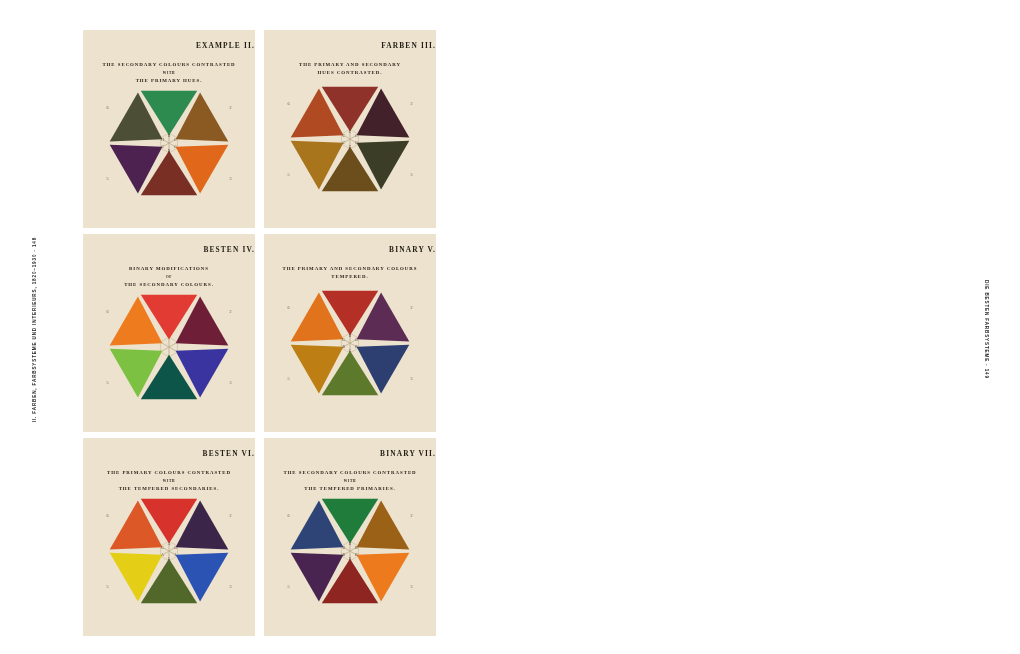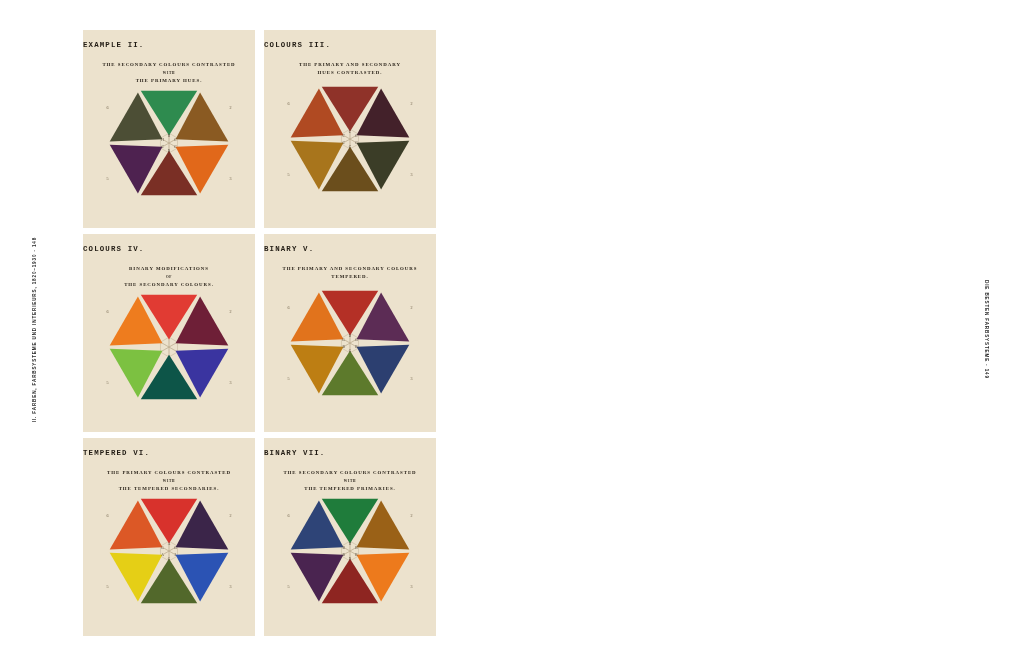--- a/index.html
+++ b/index.html
@@ -34,22 +34,22 @@
     column-gap:9px;row-gap:6px;
   }
   .grid-left{left:83px;top:30px;}
   .plate{
     position:relative;
     background:#ece2cd;
     overflow:hidden;
   }
   .plate-title{
     position:absolute;left:0;right:0;top:11px;
-    text-align:left;
-    font-family:Liberation Mono, monospace;
+    text-align:right;
+    font-family:Liberation Serif, serif;
     font-size:7.4px;
     letter-spacing:1.15px;
     font-weight:700;
     color:#221c14;
   }
   .plate-sub{
     position:absolute;left:6px;right:6px;top:31px;
     text-align:center;
     font-family:"Liberation Serif", serif;
     font-size:4.9px;
@@ -117,21 +117,21 @@
               <text x="75" y="61.699999999999996" text-anchor="middle" class="ctrlbl">H</text>
               <text x="81.58179306876174" y="65.5" text-anchor="middle" class="ctrlbl">C</text>
               <text x="81.58179306876174" y="73.1" text-anchor="middle" class="ctrlbl">C</text>
               <text x="75" y="76.89999999999999" text-anchor="middle" class="ctrlbl">B</text>
               <text x="68.41820693123826" y="73.1" text-anchor="middle" class="ctrlbl">C</text>
               <text x="68.41820693123827" y="65.5" text-anchor="middle" class="ctrlbl">H</text>
             </svg>
           </div>
         </div>
         <div class="plate">
-          <div class="plate-title">COLOURS III.</div>
+          <div class="plate-title">FARBEN III.</div>
           <div class="plate-sub">
             <div>THE PRIMARY AND SECONDARY</div>
             <div>HUES CONTRASTED.</div>
           </div>
           <div class="wheel-wrap off1">
             <svg viewBox="0 0 150 140">
               <g>
                 <line x1="75" y1="55" x2="75" y2="81" stroke="#b9a98c" stroke-width="0.45"></line>
                 <line x1="86.2583302491977" y1="61.5" x2="63.741669750802295" y2="74.5" stroke="#b9a98c" stroke-width="0.45"></line>
                 <line x1="86.2583302491977" y1="74.5" x2="63.7416697508023" y2="61.5" stroke="#b9a98c" stroke-width="0.45"></line>
@@ -155,21 +155,21 @@
               <text x="75" y="61.699999999999996" text-anchor="middle" class="ctrlbl">C</text>
               <text x="81.58179306876174" y="65.5" text-anchor="middle" class="ctrlbl">C</text>
               <text x="81.58179306876174" y="73.1" text-anchor="middle" class="ctrlbl">C</text>
               <text x="75" y="76.89999999999999" text-anchor="middle" class="ctrlbl">C</text>
               <text x="68.41820693123826" y="73.1" text-anchor="middle" class="ctrlbl">C</text>
               <text x="68.41820693123827" y="65.5" text-anchor="middle" class="ctrlbl">C</text>
             </svg>
           </div>
         </div>
         <div class="plate">
-          <div class="plate-title">COLOURS IV.</div>
+          <div class="plate-title">BESTEN IV.</div>
           <div class="plate-sub">
             <div>BINARY MODIFICATIONS</div>
             <span class="w">OF</span>
             <div>THE SECONDARY COLOURS.</div>
           </div>
           <div class="wheel-wrap off2">
             <svg viewBox="0 0 150 140">
               <g>
                 <line x1="75" y1="55" x2="75" y2="81" stroke="#b9a98c" stroke-width="0.45"></line>
                 <line x1="86.2583302491977" y1="61.5" x2="63.741669750802295" y2="74.5" stroke="#b9a98c" stroke-width="0.45"></line>
@@ -226,21 +226,21 @@
               <text x="75" y="61.699999999999996" text-anchor="middle" class="ctrlbl">B</text>
               <text x="81.58179306876174" y="65.5" text-anchor="middle" class="ctrlbl">G</text>
               <text x="81.58179306876174" y="73.1" text-anchor="middle" class="ctrlbl">B</text>
               <text x="75" y="76.89999999999999" text-anchor="middle" class="ctrlbl">G</text>
               <text x="68.41820693123826" y="73.1" text-anchor="middle" class="ctrlbl">B</text>
               <text x="68.41820693123827" y="65.5" text-anchor="middle" class="ctrlbl">G</text>
             </svg>
           </div>
         </div>
         <div class="plate">
-          <div class="plate-title">TEMPERED VI.</div>
+          <div class="plate-title">BESTEN VI.</div>
           <div class="plate-sub">
             <div>THE PRIMARY COLOURS CONTRASTED</div>
             <span class="w">WITH</span>
             <div>THE TEMPERED SECONDARIES.</div>
           </div>
           <div class="wheel-wrap off2">
             <svg viewBox="0 0 150 140">
               <g>
                 <line x1="75" y1="55" x2="75" y2="81" stroke="#b9a98c" stroke-width="0.45"></line>
                 <line x1="86.2583302491977" y1="61.5" x2="63.741669750802295" y2="74.5" stroke="#b9a98c" stroke-width="0.45"></line>

